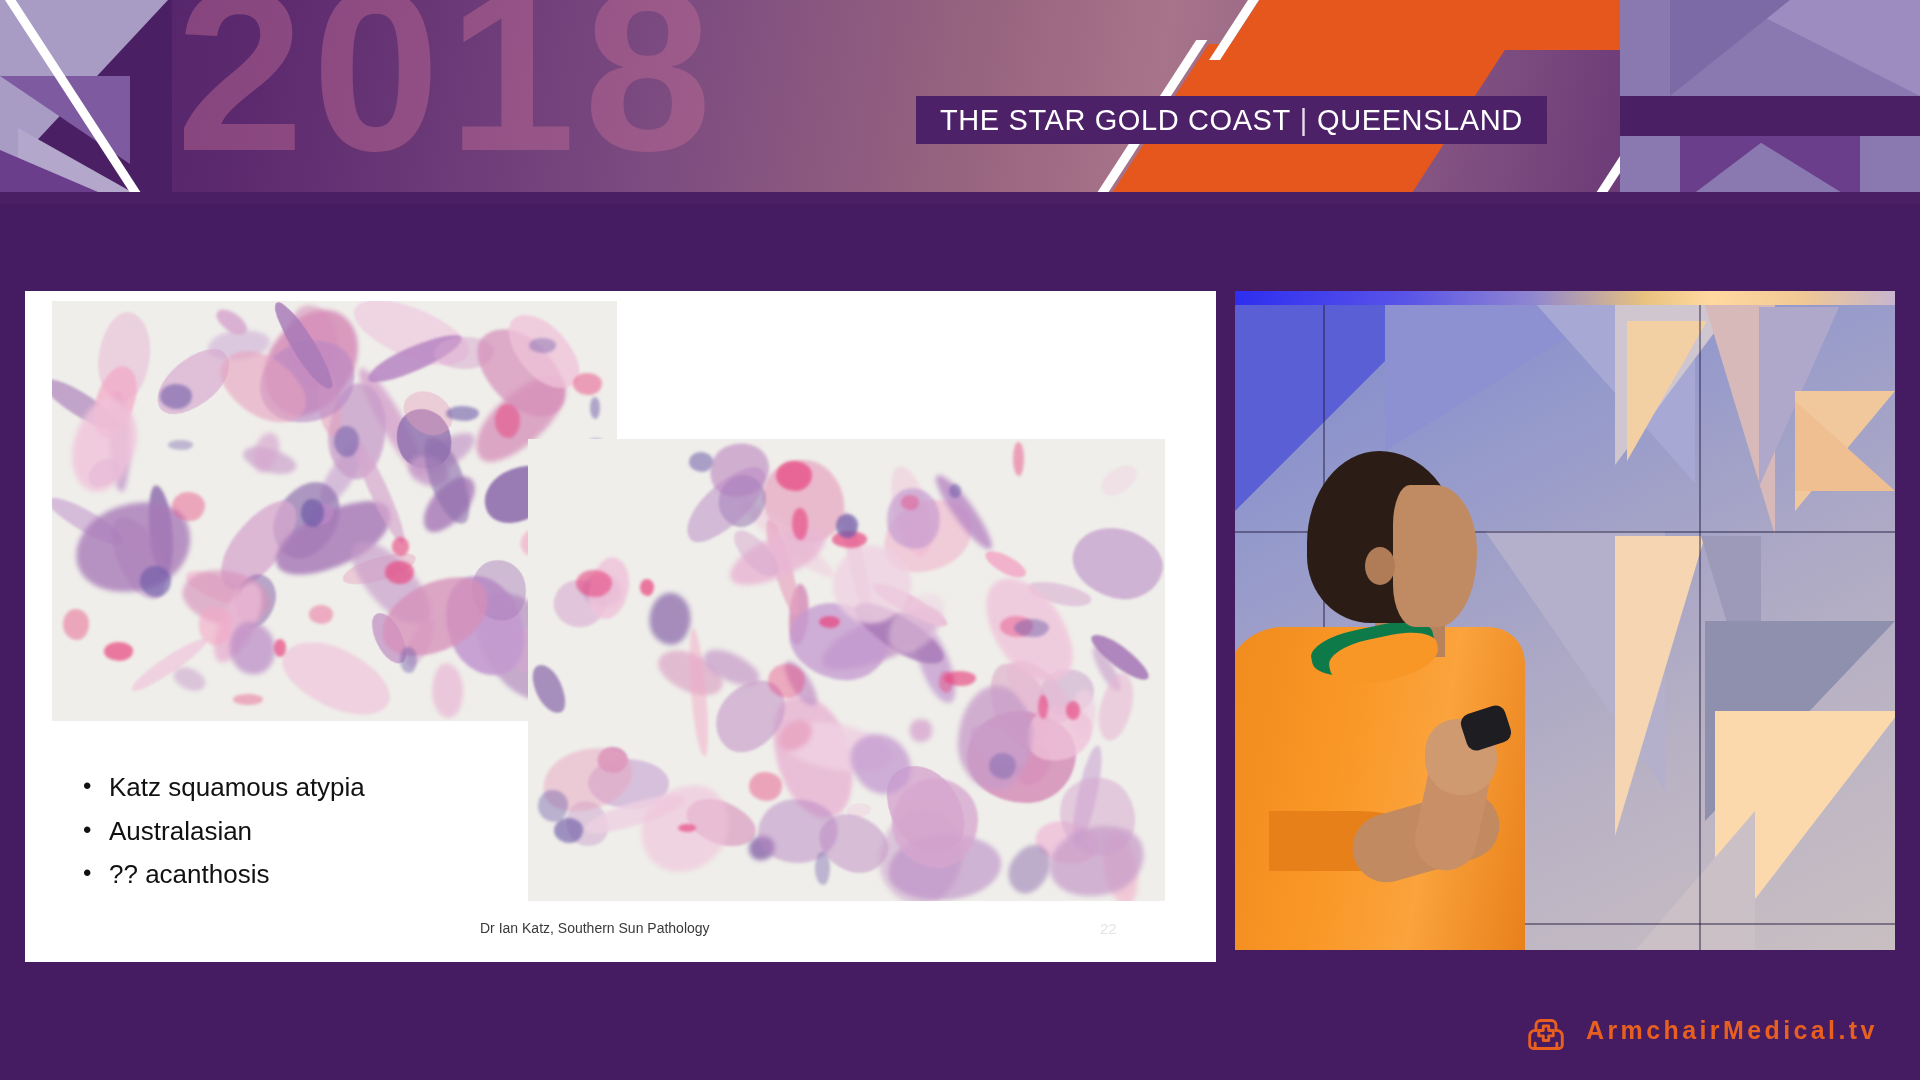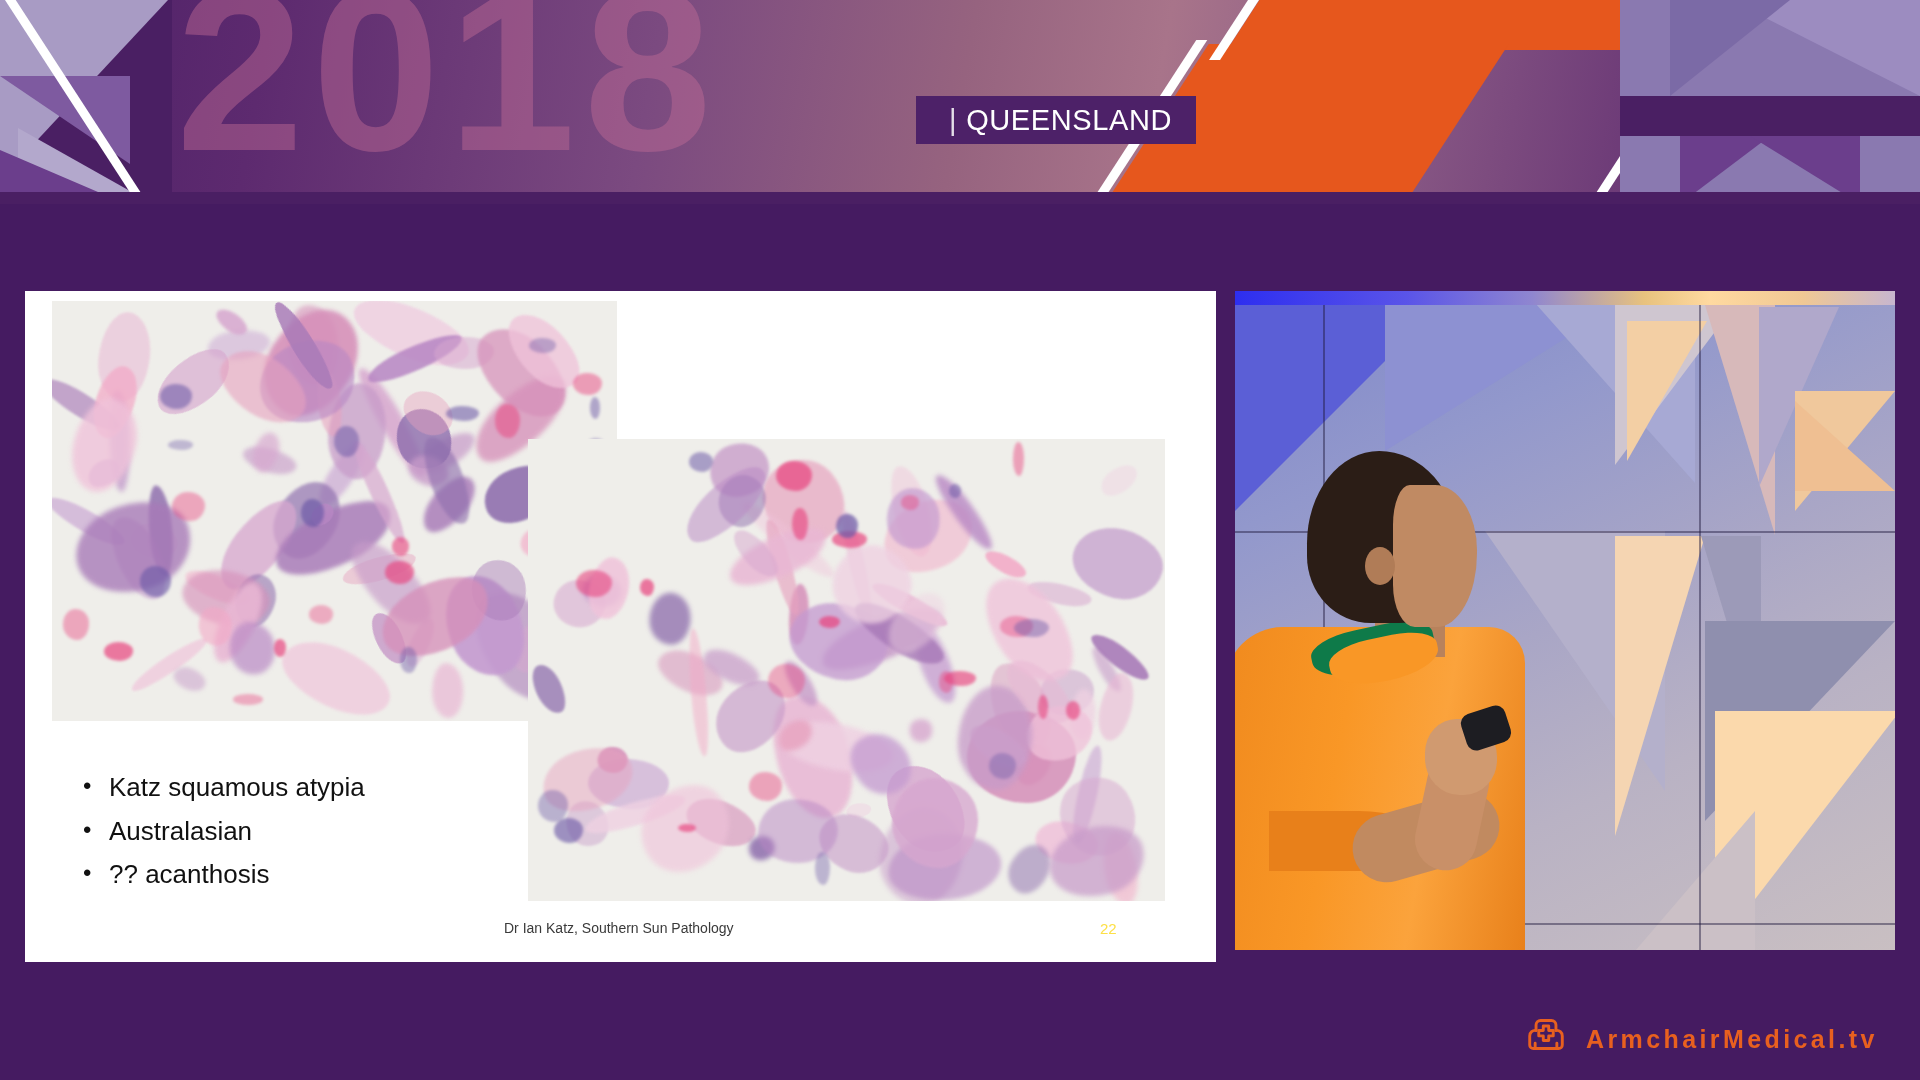--- a/index.html
+++ b/index.html
@@ -106,25 +106,25 @@
   .hs{position:absolute;border-radius:48% 52% 45% 55% / 50% 46% 54% 50%;}
 
   .bullets{position:absolute;left:58px;top:480px;width:420px;}
   .bullet{
     display:flex;align-items:flex-start;margin-bottom:11px;
     font-family:"Liberation Sans", sans-serif;font-size:26px;color:#111;line-height:1.25;
   }
   .bullet .dot{width:26px;flex:0 0 26px;font-size:24px;line-height:1.25;color:#111;}
   .footnote{
     position:absolute;left:480px;top:920px;
-    font-family:"Liberation Sans", sans-serif;font-size:14px;color:#3a3a3a;margin-left:24px;
+    font-family:"Liberation Sans", sans-serif;font-size:14px;color:#3a3a3a;
   }
   .pagenum{
     position:absolute;left:1100px;top:920px;
-    font-family:"Liberation Sans", sans-serif;font-size:15px;color:#fde047;
+    font-family:"Liberation Sans", sans-serif;font-size:15px;color:#e5e5e5;
   }
 
   
   .video{
     position:absolute;left:1235px;top:291px;width:660px;height:659px;
     overflow:hidden;background:#6f76b4;
   }
   .vwall{position:absolute;inset:0;background:linear-gradient(155deg,#7f87c9 0%,#9298cc 25%,#a9a6c6 50%,#b9b2c4 70%,#c9bfc2 100%);}
   .vtopglow{position:absolute;left:0;top:0;width:100%;height:14px;background:linear-gradient(90deg,#2d2ef0 0%,#5a54e8 26%,#8f86d0 45%,#e8c27e 62%,#ffd9a0 72%,#f0c894 86%,#c7b6cf 100%);}
   .vfacet{position:absolute;width:0;height:0;}
@@ -139,21 +139,21 @@
   .p-shirt{position:absolute;left:0;top:176px;width:300px;height:334px;background:linear-gradient(100deg,#f08a1e 0%,#f99726 38%,#fba33c 66%,#e8801a 100%);border-radius:58px 36px 0 0;}
   .p-collar{position:absolute;left:86px;top:176px;width:124px;height:46px;background:#0e7a49;border-radius:40% 40% 52% 52%;transform:rotate(-12deg);}
   .p-collar2{position:absolute;left:104px;top:186px;width:110px;height:44px;background:#f99726;border-radius:40% 40% 52% 52%;transform:rotate(-12deg);}
   .p-sleeve{position:absolute;left:44px;top:360px;width:150px;height:60px;background:#e8801a;border-radius:0 40% 40% 0;}
   .p-arm{position:absolute;left:126px;top:352px;width:150px;height:68px;background:#c18a60;border-radius:40px;transform:rotate(-16deg);}
   .p-forearm{position:absolute;left:196px;top:300px;width:62px;height:120px;background:#c99068;border-radius:34px;transform:rotate(12deg);}
   .p-hand{position:absolute;left:200px;top:268px;width:72px;height:76px;background:#d09a70;border-radius:44% 50% 46% 48%;}
   .p-clicker{position:absolute;left:238px;top:258px;width:46px;height:38px;background:#1d1d22;border-radius:10px;transform:rotate(-18deg);}
 
   
-  .footer-logo{position:absolute;left:1524px;top:1016px;display:flex;align-items:flex-end;}
+  .footer-logo{position:absolute;left:1524px;top:1016px;display:flex;align-items:flex-start;}
   .chair-icon{width:44px;height:38px;margin-right:18px;}
   .footer-text{
     font-family:"Liberation Sans", sans-serif;font-size:25px;font-weight:700;
     color:#e8601f;letter-spacing:3.4px;white-space:nowrap;
   }
 </style>
 </head>
 <body>
 
 <div class="stage">
@@ -181,20 +181,21 @@
     <div class="bnr-rpoly rp1"></div>
     <div class="bnr-rpoly rp2"></div>
     <div class="bnr-rpoly rp3"></div>
     <div class="bnr-rpoly rp4"></div>
     <div class="bnr-rpoly rp5"></div>
     <div class="bnr-rpoly rp6"></div>
     <div class="bnr-rpoly rp7"></div>
 
 
     <div class="badge badge-venue">
+      <span>THE STAR GOLD COAST</span>
       <span class="sep">|</span>
       <span>QUEENSLAND</span>
     </div>
 
 
     <div class="bnr-bottombar"></div>
   </div>
 
   <div class="slide">
 

